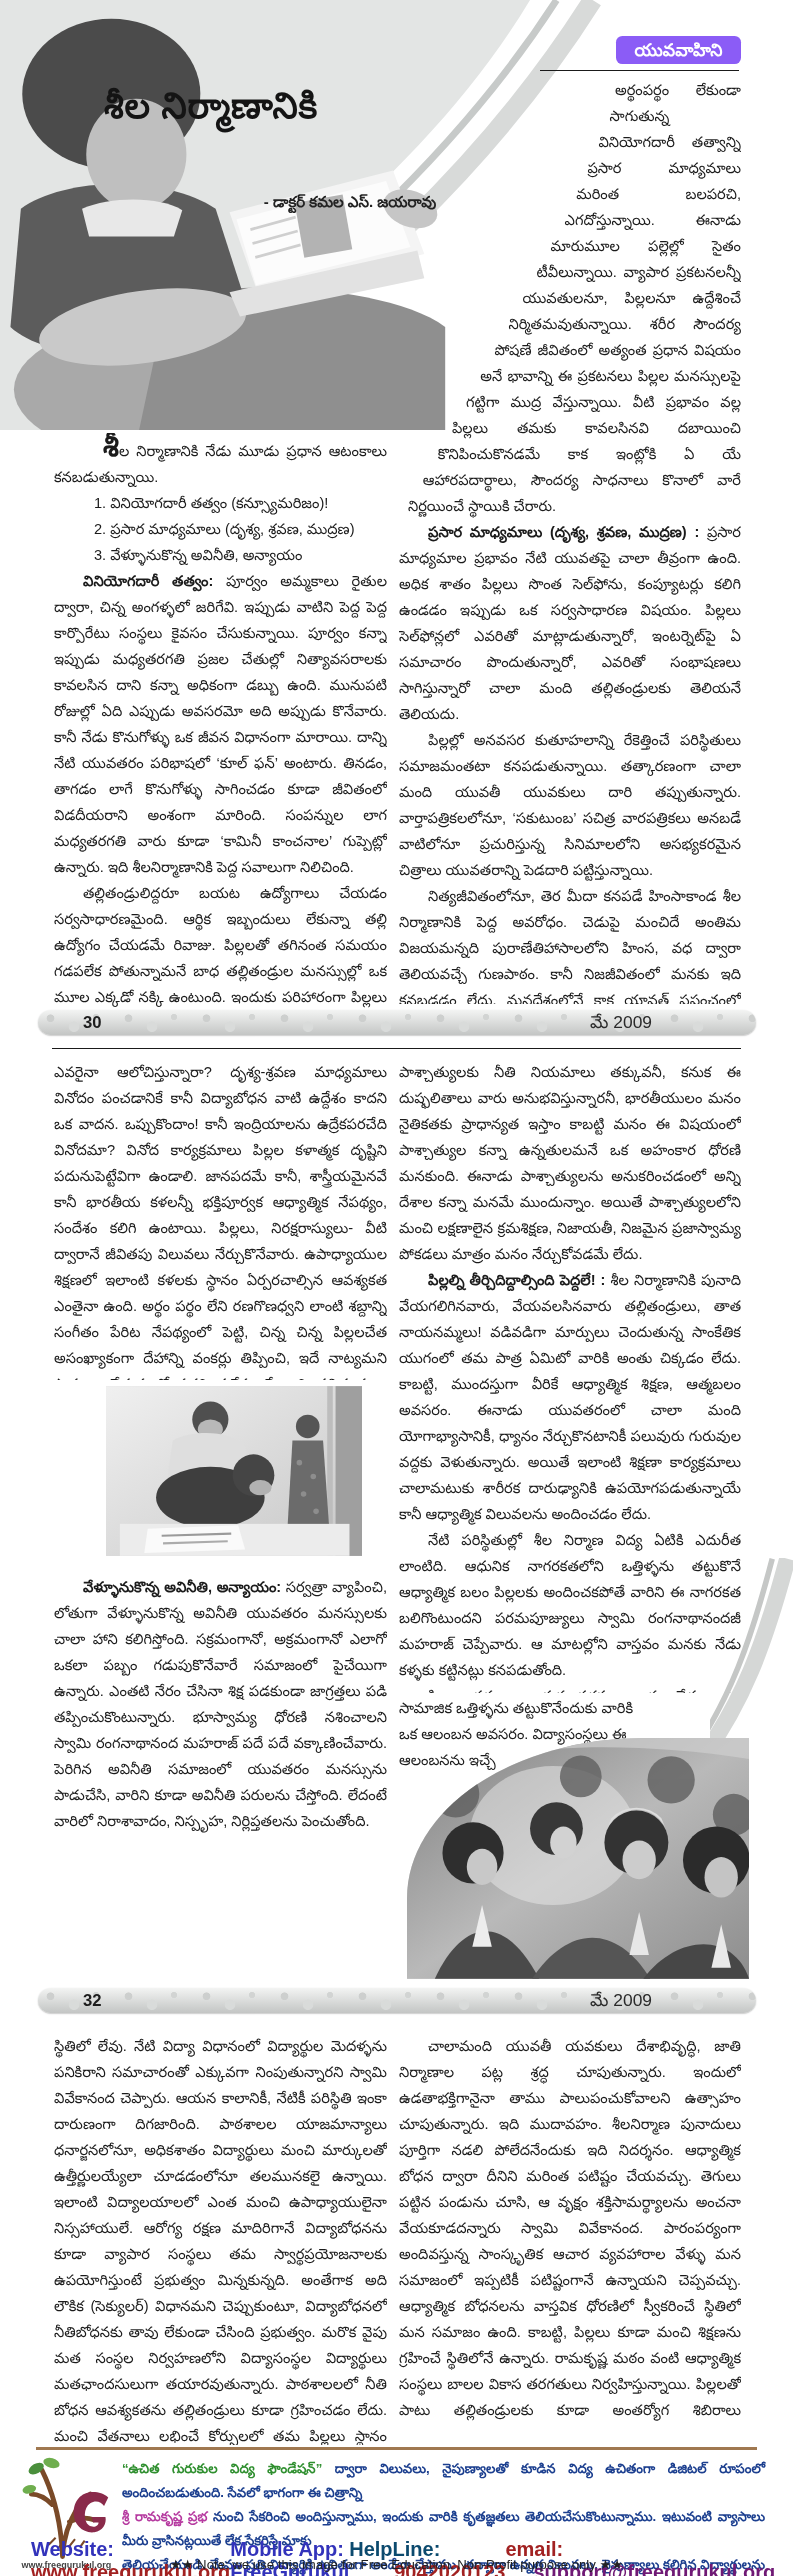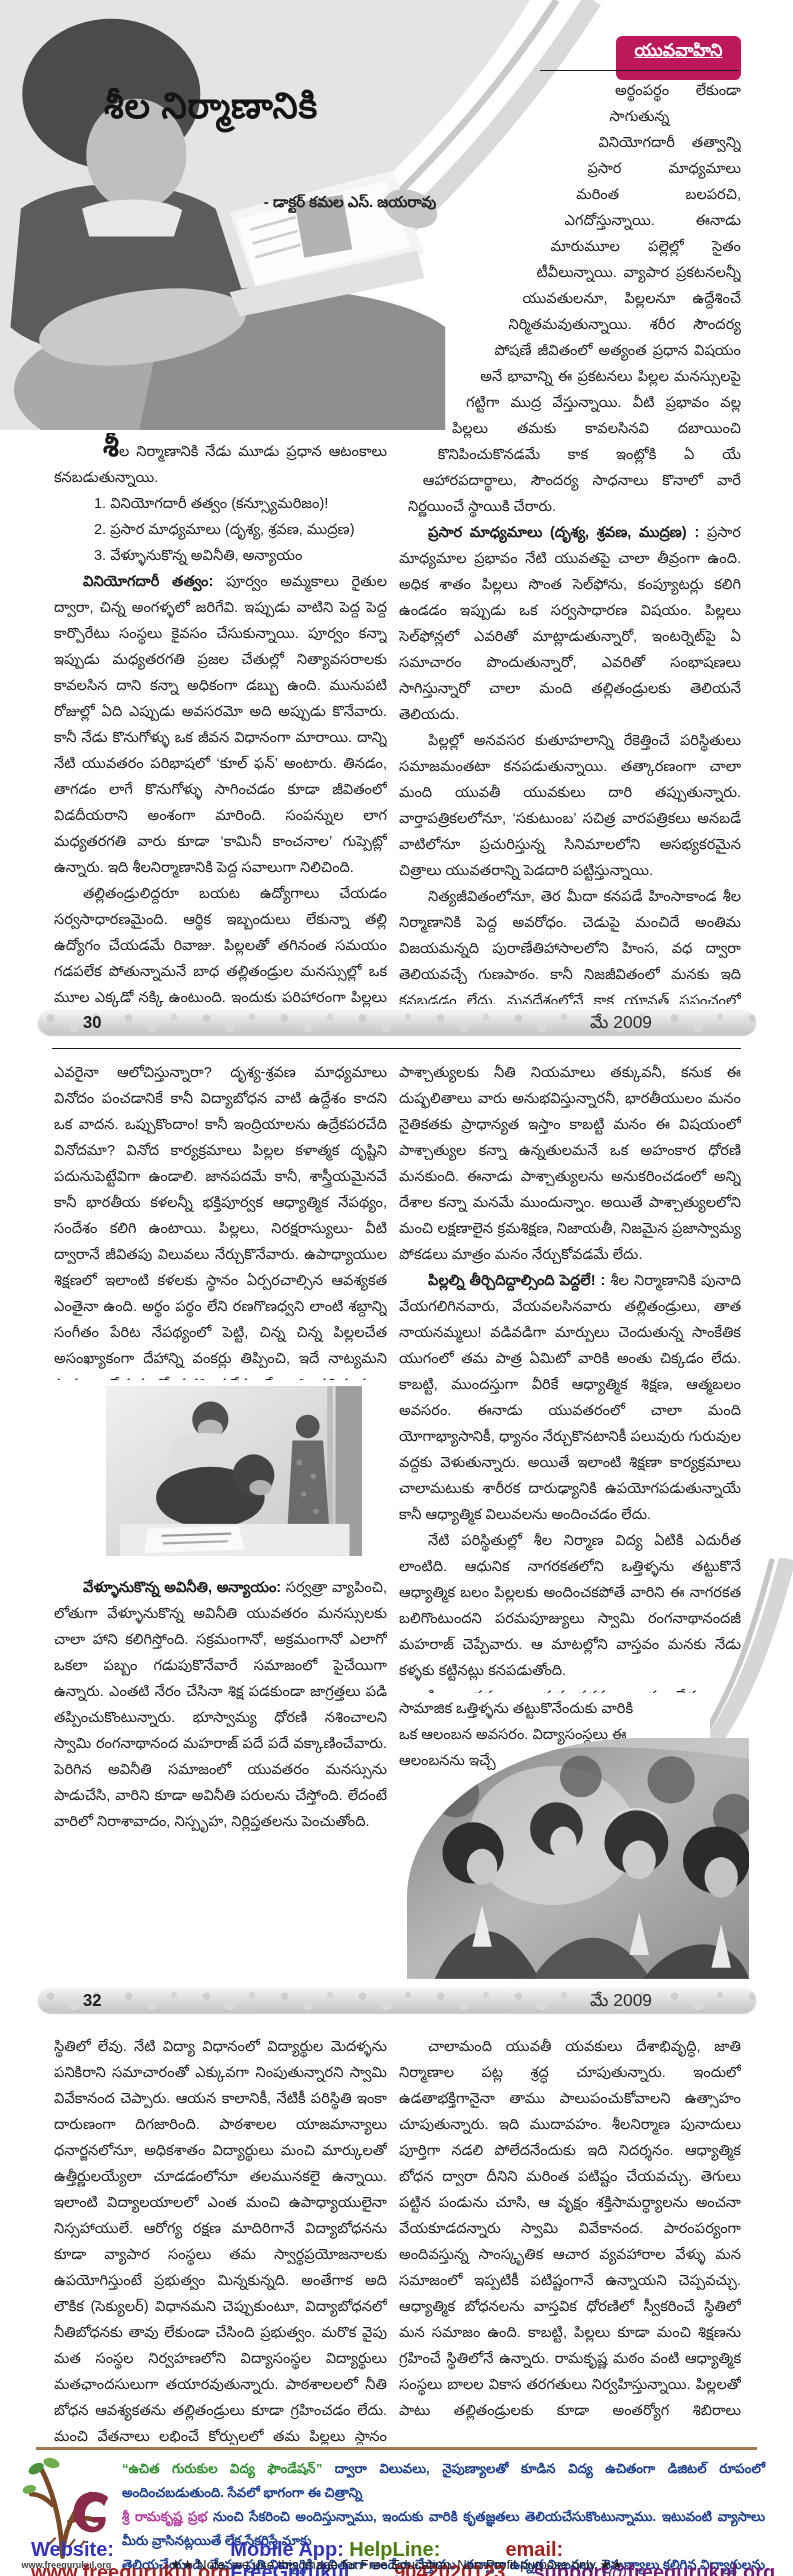--- a/index.html
+++ b/index.html
@@ -5,22 +5,22 @@
   html,body{margin:0;padding:0;background:#888;}
   .page{position:relative;width:793px;height:2576px;background:#ffffff;margin:0 auto;
         font-family:"Liberation Sans",sans-serif;color:#1c1c1c;overflow:hidden;}
   .abs{position:absolute;}
   
   #header-art{position:absolute;left:0;top:0;}
   .article-title{position:absolute;left:104px;top:78px;width:501px;text-align:left;
         font-weight:bold;font-size:36px;line-height:56px;color:#141414;letter-spacing:0.7px;}
   .author{position:absolute;left:190px;top:193px;width:320px;text-align:center;
         font-weight:bold;font-size:15px;color:#222;}
-  .badge{position:absolute;left:616px;top:36px;width:125px;height:44px;background:#be185d;
-        border-radius:6.3px;color:#fff;font-weight:bold;font-size:17.4px;line-height:28px;text-align:center;text-decoration:underline;}
+  .badge{position:absolute;left:616px;top:36px;width:125px;height:28px;background:#8b5cf6;
+        border-radius:6.3px;color:#fff;font-weight:bold;font-size:17.4px;line-height:28px;text-align:center;}
   .badge-rule{position:absolute;left:540px;top:70px;width:199px;height:1.4px;background:#1a1a1a;}
   
   .col{position:absolute;text-align:justify;font-size:14.6px;line-height:26px;color:#1b1b1b;overflow:hidden;}
   .col p{margin:0;text-indent:29px;}
   .col p.noindent{text-indent:0;}
   .col b.lead{font-weight:bold;}
   .dropcap{font-size:29px;font-weight:bold;}
   .curve-spacer{float:left;width:216px;height:445px;
         shape-outside:polygon(0 0,100% 0,100% 3%,78% 28%,48% 55%,20% 80%,0 97%);}
   
@@ -248,21 +248,21 @@
   <div class="footer-contacts">
     <span>
       <span style="color:#3333bb;">Website:</span>
       <span style="color:#a22222;">www.freegurukul.org</span>
     </span>
     <span>
       <span style="color:#3333bb;">Mobile App:</span>
       <span style="color:#3333bb;">FreeGurukul</span>
     </span>
     <span>
-      <span style="color:#4d7c0f;">HelpLine:</span>
+      <span style="color:#0c4a6e;">HelpLine:</span>
       <span style="color:#a22222;padding-left:45px;">9042020123</span>
     </span>
     <span>
       <span style="color:#a22222;">email:</span>
       <span style="color:#701a75;padding-left:28px;">support@freegurukul.org</span>
     </span>
   </div>
 
   <div class="footer-note">★★   Note:  we use this image for Free Education, Non-Profit purpose only   ★★</div>
 

